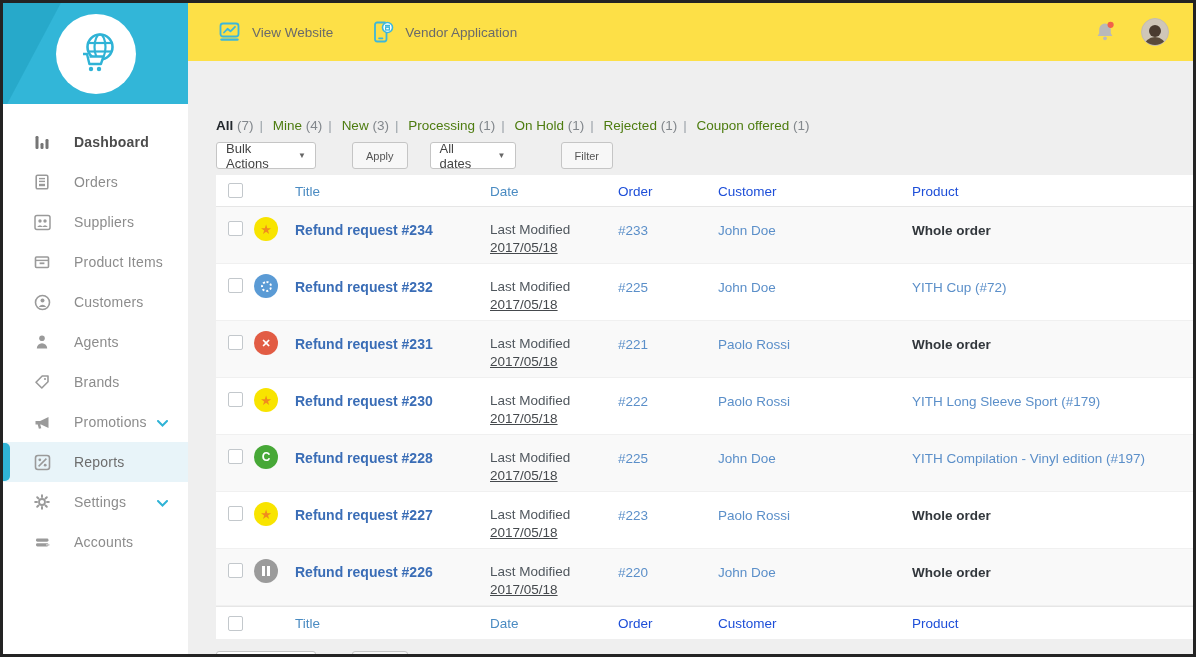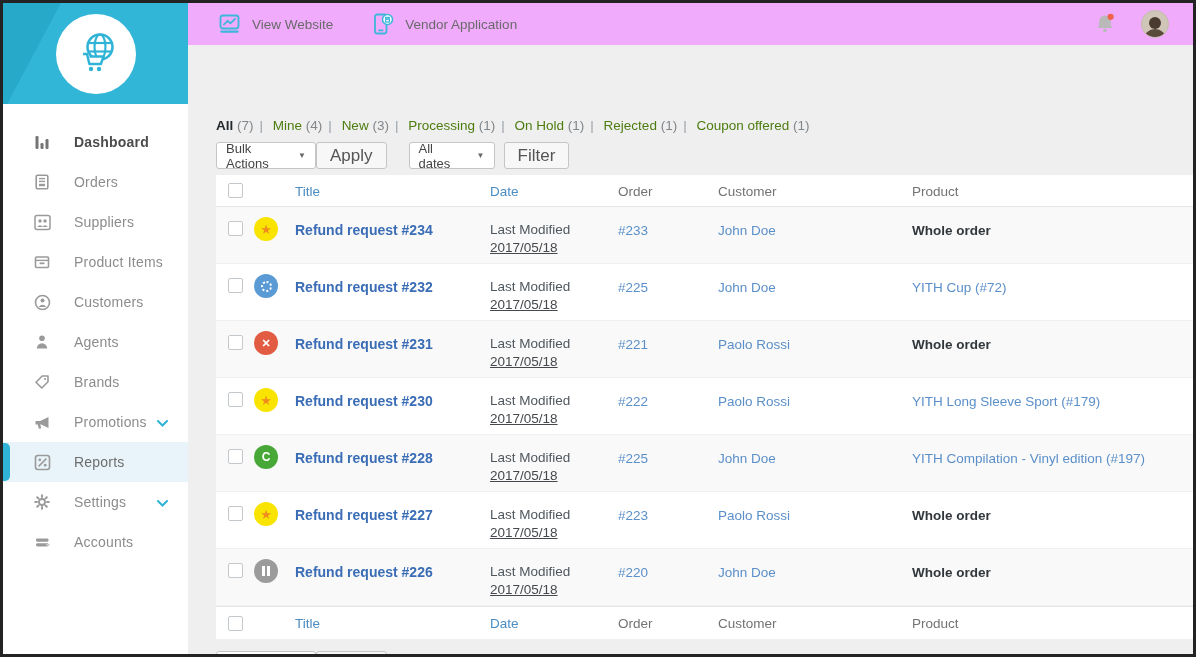--- a/index.html
+++ b/index.html
@@ -23,21 +23,21 @@
   }
   .menu-item .mi-icon { width:18px; height:18px; margin-right:15px; display:flex; align-items:center; justify-content:center; flex:0 0 18px; }
   .menu-item .mi-label { font-size:14px; color:#8c8c8c; letter-spacing:.2px; }
   .menu-item.bold .mi-label { color:#4c4c4c; font-weight:bold; }
   .menu-item.active { background:#e8f4f9; }
   .menu-item.active .mi-label { color:#6d6d6d; }
   .active-tab { position:absolute; left:0; top:1px; width:7px; height:38px; background:#2fb3d6; border-radius:0 5px 5px 0; }
   .chev { position:absolute; right:20px; top:50%; transform:translateY(-50%); }
   
   .topbar {
-    position:absolute; left:185px; right:0; top:0; height:42px; background:#f0abfc;
+    position:absolute; left:185px; right:0; top:0; height:58px; background:#fde047;
     display:flex; align-items:center; padding:0 24px 0 30px; z-index:2;
   }
   .tb-item { display:flex; align-items:center; margin-right:38px; cursor:pointer; }
   .tb-item .tb-icon { margin-right:10px; display:flex; }
   .tb-item .tb-label { font-size:13.5px; color:#6a6a6a; }
   .tb-right { margin-left:auto; display:flex; align-items:center; gap:24px; }
   .bell { position:relative; display:flex; cursor:pointer; }
   .avatar { width:28px; height:28px; border-radius:50%; background:#cfc6b8; overflow:hidden; display:flex; align-items:flex-end; justify-content:center; border:1px solid #c4bcae; cursor:pointer; }
   
   .content { position:absolute; left:185px; right:0; top:58px; bottom:0; background:#efefef; padding-left:28px; overflow:hidden; }
@@ -48,21 +48,21 @@
   .filters .sep { color:#9aa2a8; padding:0 6px; }
   .actions { margin-top:9px; display:flex; align-items:center; }
   .sel {
     height:27px; background:#fff; border:1px solid #c5c5c5; border-radius:3px;
     display:flex; align-items:center; justify-content:space-between;
     padding:0 9px; font-size:13px; color:#444; cursor:pointer;
   }
   .sel .arr { font-size:8px; color:#666; margin-left:12px; }
   .btn {
     height:27px; background:#f7f7f7; border:1px solid #c5c5c5; border-radius:3px;
-    padding:0 13px; font-size:17px; color:#555; display:flex; align-items:center; cursor:pointer;
+    padding:0 13px; font-size:11px; color:#555; display:flex; align-items:center; cursor:pointer;margin-left:36px;
   }
   .sel.bulk { width:100px; }
   .btn.apply { margin-right:22px; }
   .sel.dates { width:86px; margin-right:9px; }
   
   .table { margin-top:6px; background:#fff; }
   .tr { display:flex; border-bottom:1px solid #f0f0f0; background:#fff; }
   .tr.alt { background:#f9f9f9; }
   .tr.thead { height:32px; align-items:center; border-bottom:1px solid #e6e6e6; background:#fff; }
   .tr.tfoot { height:33px; align-items:center; border-bottom:none; border-top:1px solid #e6e6e6; background:#fff; }
@@ -70,21 +70,21 @@
   .c-cb { width:34px; padding-left:12px; display:flex; align-items:center; }
   .body-row .c-cb { align-items:flex-start; padding-top:14px; }
   .cb { width:15px; height:15px; background:#fff; border:1px solid #c3c8cc; border-radius:2px; cursor:pointer; }
   .c-ic { width:45px; display:flex; align-items:flex-start; padding-top:10px; padding-left:4px; }
   .c-title { width:195px; }
   .c-date { width:128px; }
   .c-order { width:100px; }
   .c-cust { width:194px; }
   .c-prod { flex:1; }
   .body-row .cell { padding-top:14px; }
-  .hd { font-size:13.5px; color:#737373; }
+  .hd { font-size:13.5px; color:#1d4ed8; }
   .hd.sortable { color:#4a8bc2; cursor:pointer; }
   .status { width:24px; height:24px; border-radius:50%; display:flex; align-items:center; justify-content:center; }
   .st-star { background:#f8e400; } .st-star .glyph { color:#f08c1e; font-size:13px; line-height:1; }
   .st-processing { background:#5b9bd5; }
   .st-processing .shape { width:11px; height:11px; border:2px dotted #fff; border-radius:50%; }
   .st-rejected { background:#e25c44; } .st-rejected .glyph { color:#fff; font-size:11px; font-weight:bold; line-height:1; }
   .st-coupon { background:#47a837; } .st-coupon .glyph { color:#fff; font-size:12px; font-weight:bold; line-height:1; }
   .st-hold { background:#9b9b9b; }
   .st-hold .shape { width:8px; height:10px; border-left:3px solid #fff; border-right:3px solid #fff; }
   a.title-link { font-size:14px; font-weight:bold; color:#3a6db6; text-decoration:none; cursor:pointer; }

